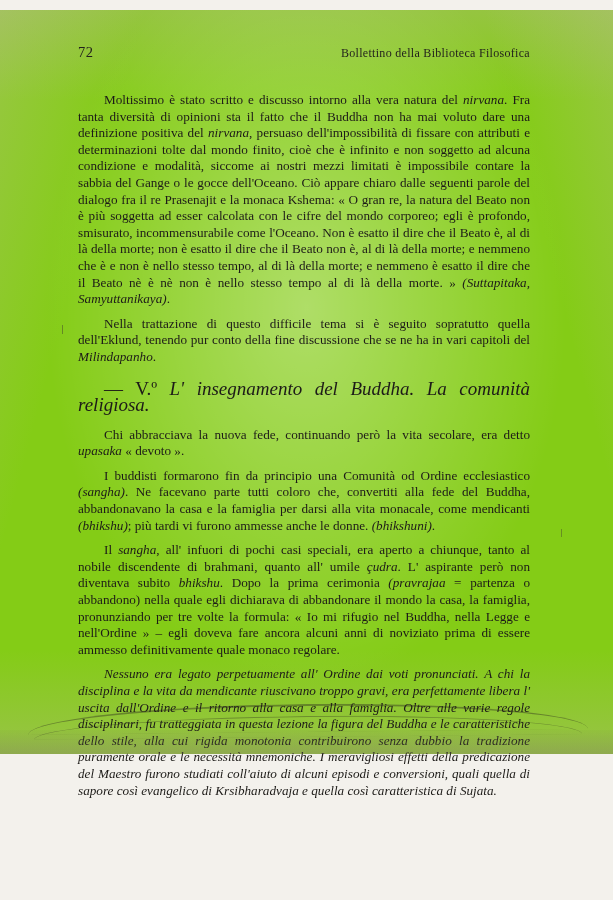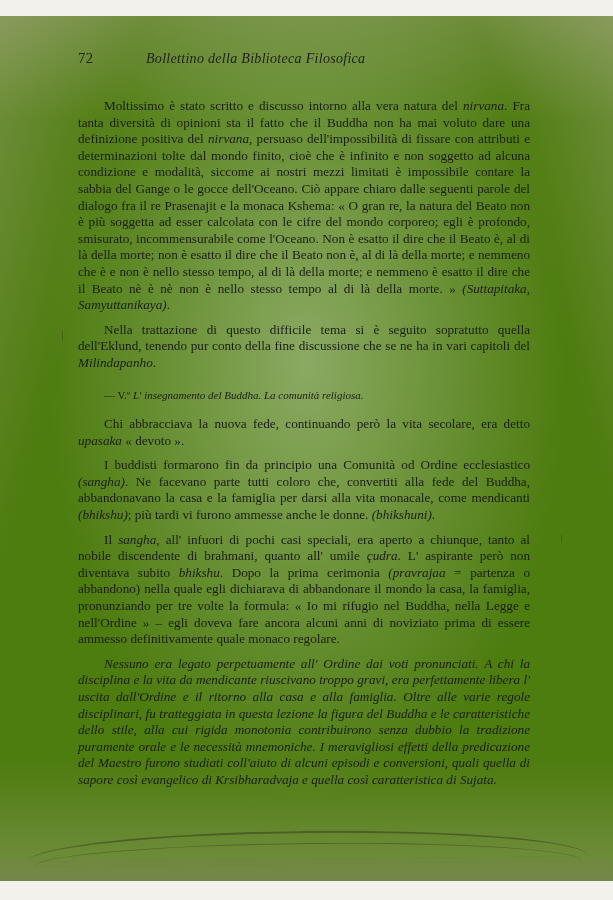--- a/index.html
+++ b/index.html
@@ -10,24 +10,24 @@
     width: 613px;
     height: 900px;
     background: #f3f1ec;
     font-family: "Liberation Serif", serif;
     color: #1c1a17;
     overflow: hidden;
     position: relative;
   }
   .page {
     position: absolute;
-    left: 0; top: 16px;
+    left: 0; top: 10px;
     width: 613px;
-    height: 865px;
-    background: #4d7c0f;
+    height: 744px;
+    background: #84cc16;
   }
   
   .page::before {
     content: "";
     position: absolute;
     inset: 0;
     background:
       radial-gradient(ellipse at 50% 40%, rgba(255,255,255,0.35) 0%, rgba(255,255,255,0) 60%),
       linear-gradient(105deg, rgba(198,188,170,0.30) 0%, rgba(255,255,255,0) 18%),
       linear-gradient(255deg, rgba(198,188,170,0.30) 0%, rgba(255,255,255,0) 16%),
@@ -48,23 +48,22 @@
     margin-bottom: 26px;
   }
   .folio {
     font-size: 14.5px;
     letter-spacing: 0.5px;
     width: 46px;
     color: #211f1c;
   }
   .running-title {
     flex: 1;
-    text-align: left;
-    font-style: italic;
-    font-size: 14px;
+    text-align: right;
+    font-size: 12px;
     letter-spacing: 0.3px;
     color: #211f1c;
     padding-left: 22px;
     white-space: nowrap;
   }
   .body-text {
     font-size: 13.2px;
     line-height: 16.6px;
     text-align: justify;
     text-justify: inter-word;
@@ -75,21 +74,21 @@
     margin: 0 0 0 0;
     text-indent: 26px;
     hyphens: manual;
   }
   p.para + p.para {
     margin-top: 8px;
   }
   p.section-head {
     margin: 15px 0 13px 0;
     text-indent: 26px;
-    font-size: 11px;
+    font-size: 19px;
   }
   p.gap-before {
     margin-top: 13px;
     font-style: italic;
   }
   i, em { font-style: italic; }
   .tiny-tick {
     position: absolute;
     left: 62px;
     top: 315px;

